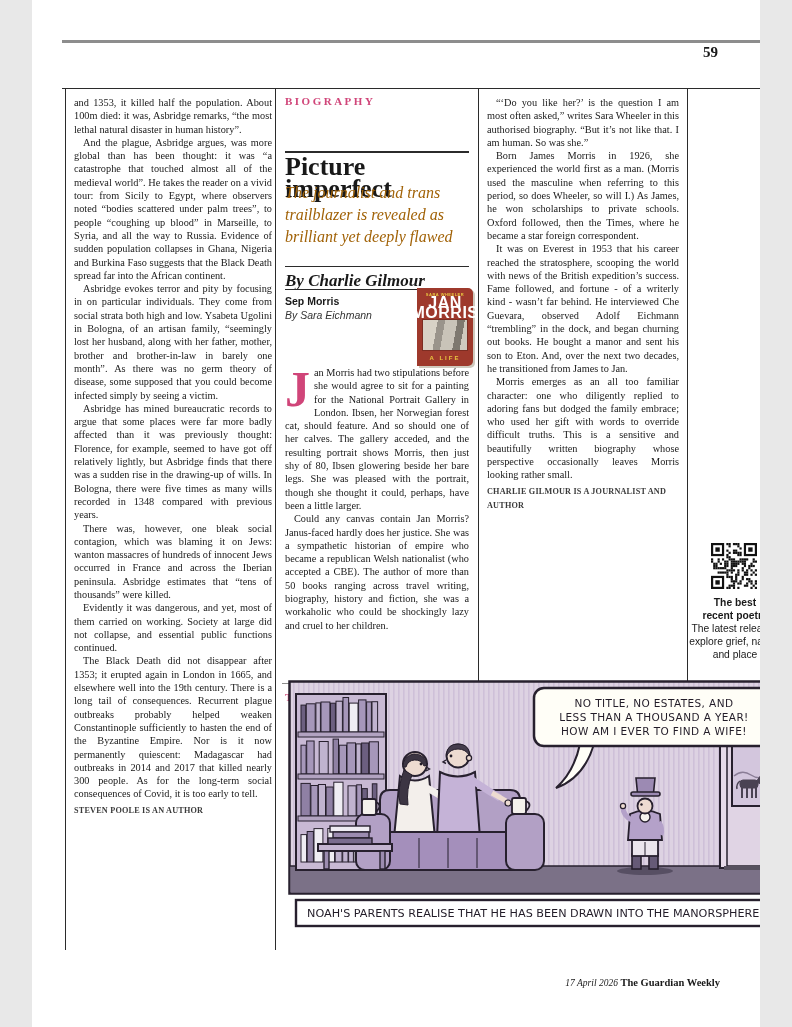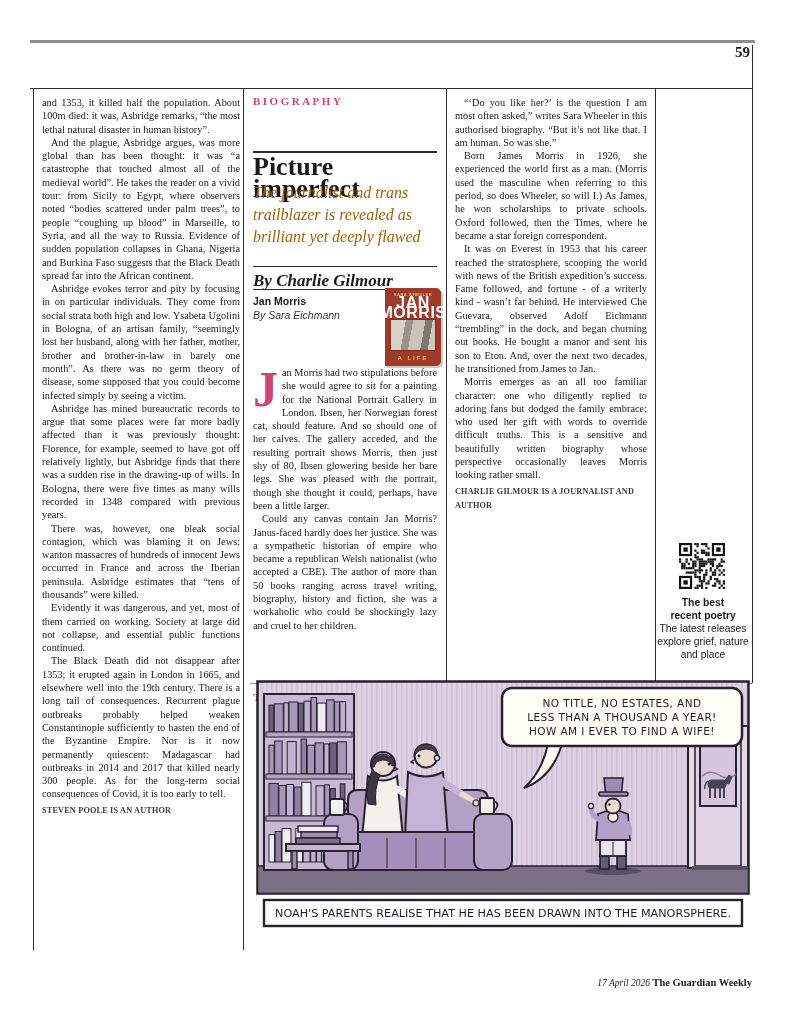--- a/index.html
+++ b/index.html
@@ -1,16 +1,16 @@
 <!DOCTYPE html>
 <html><head>
 <meta charset="utf-8">
 <style>
   html,body{margin:0;padding:0;background:#e8e8e8;}
-  .page{position:relative;width:792px;height:1027px;background:#ffffff;margin:0 auto;
+  .page{position:relative;width:728px;height:1027px;background:#ffffff;margin:0 auto;
         font-family:"Liberation Serif",serif;color:#191919;overflow:hidden;}
   .rule{position:absolute;background:#2b2b2b;}
   .rule.gray{background:#8d8d8d;}
   .pageno{position:absolute;top:44px;right:42px;font-size:15px;font-weight:bold;}
   
   .col{position:absolute;top:96px;font-size:10.3px;line-height:13.3px;text-align:justify;}
   .col p{margin:0;}
   .col p.ind{text-indent:9px;}
   .credit{font-size:8.2px;font-weight:bold;letter-spacing:.2px;color:#3a3a3a;margin-top:3px;text-align:left;line-height:14px;}
   
@@ -69,21 +69,21 @@
   </div>
 
   <div class="kicker" style="top:95px;">BIOGRAPHY</div>
   <div class="rule" style="left:253px;top:151px;width:184px;height:2px;"></div>
   <div class="headline">Picture imperfect</div>
   <div class="standfirst">The journalist and trans trailblazer is revealed as brilliant yet deeply flawed</div>
   <div class="rule" style="left:253px;top:266px;width:184px;height:1px;"></div>
   <div class="byline">By Charlie Gilmour</div>
   <div class="rule" style="left:253px;top:289px;width:184px;height:1px;"></div>
   <div class="bookmeta">
-    <div class="bt">Jan Morris</div>
+    <div class="bt">Sep Morris</div>
     <div class="ba">By Sara Eichmann</div>
   </div>
   <div class="cover">
     <div class="ca">SARA WHEELER</div>
     <div class="ct"><span>JAN</span><br><span>MORRIS</span></div>
     <div class="photo"></div>
     <div class="cl">A LIFE</div>
   </div>
   <div class="col" style="left:253px;top:366px;width:184px;">
     <p><span class="dropcap">J</span><span>an Morris had two stipulations before she would agree to sit for a painting for the National Portrait Gallery in London. Ibsen, her Norwegian forest cat, should feature. And so should one of her calves. The gallery acceded, and the resulting portrait shows Morris, then just shy of 80, Ibsen glowering beside her bare legs. She was pleased with the portrait, though she thought it could, perhaps, have been a little larger.</span></p>

